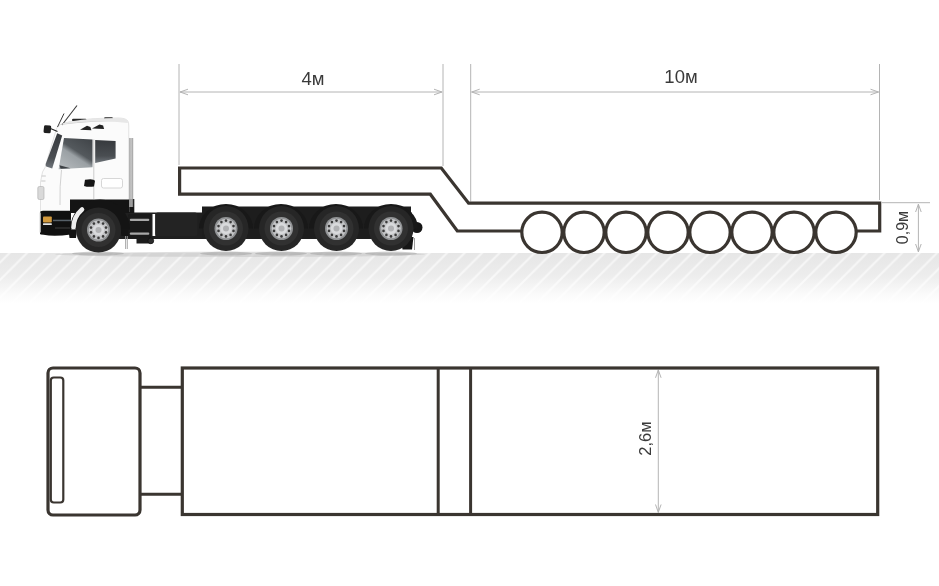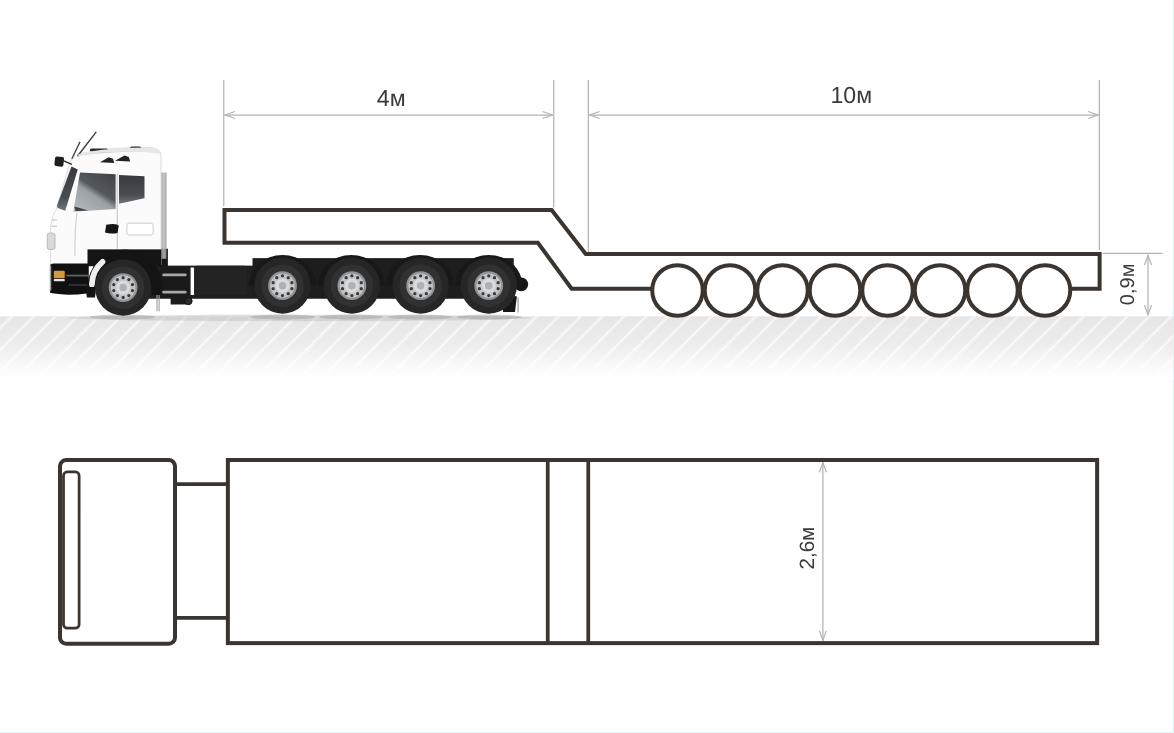--- a/index.html
+++ b/index.html
@@ -1,16 +1,16 @@
 <!DOCTYPE html>
 <html><head>
 <meta charset="utf-8">
 <style>
   html,body{margin:0;padding:0;background:#fff;}
-  .wrap{width:939px;height:586px;position:relative;overflow:hidden;background:#5eead4;}
+  .wrap{width:939px;height:586px;position:relative;overflow:hidden;background:#1d4ed8;}
   text{font-family:"Liberation Sans",sans-serif;}
 </style>
 </head>
 <body>
 <div class="wrap">
 <svg width="939" height="586" viewBox="0 0 939 586">
 <defs>
   <linearGradient id="groundG" x1="0" y1="0" x2="0" y2="1">
     <stop offset="0" stop-color="#e6e6e6"></stop>
     <stop offset="0.45" stop-color="#ededed"></stop>

